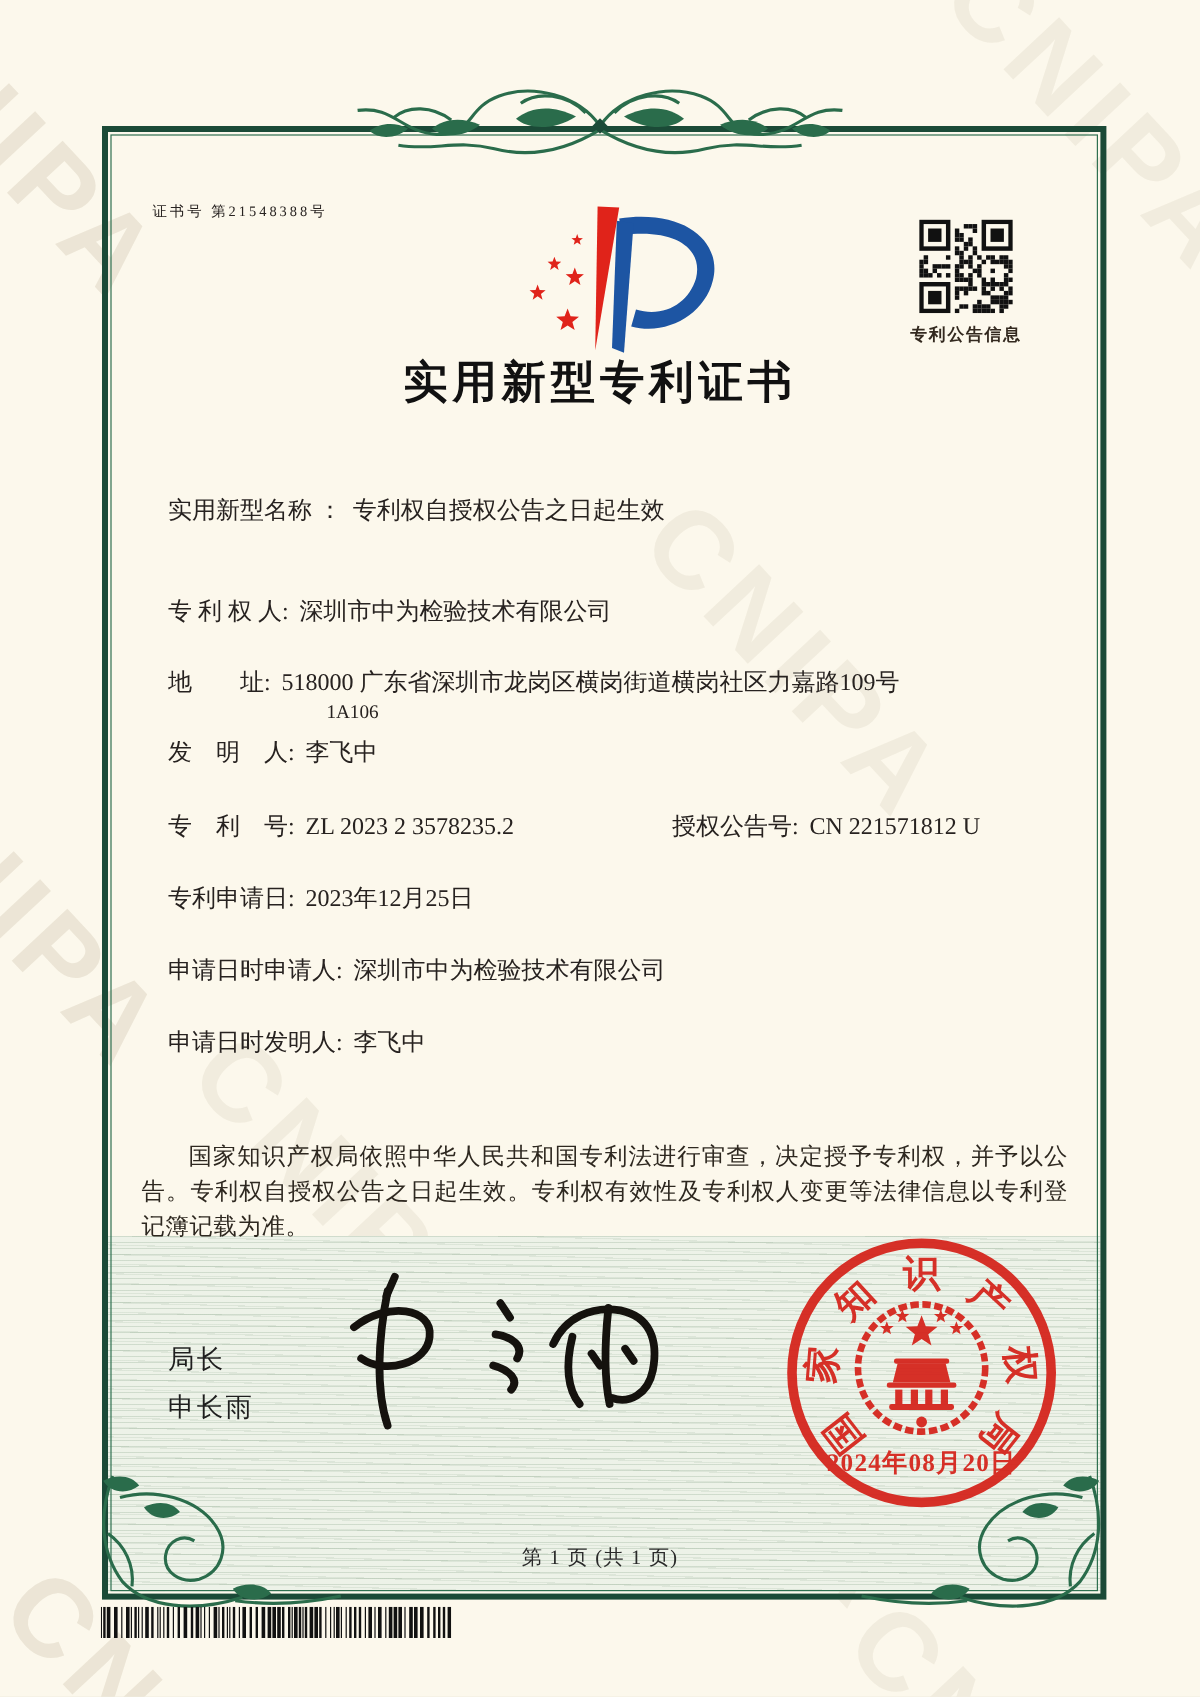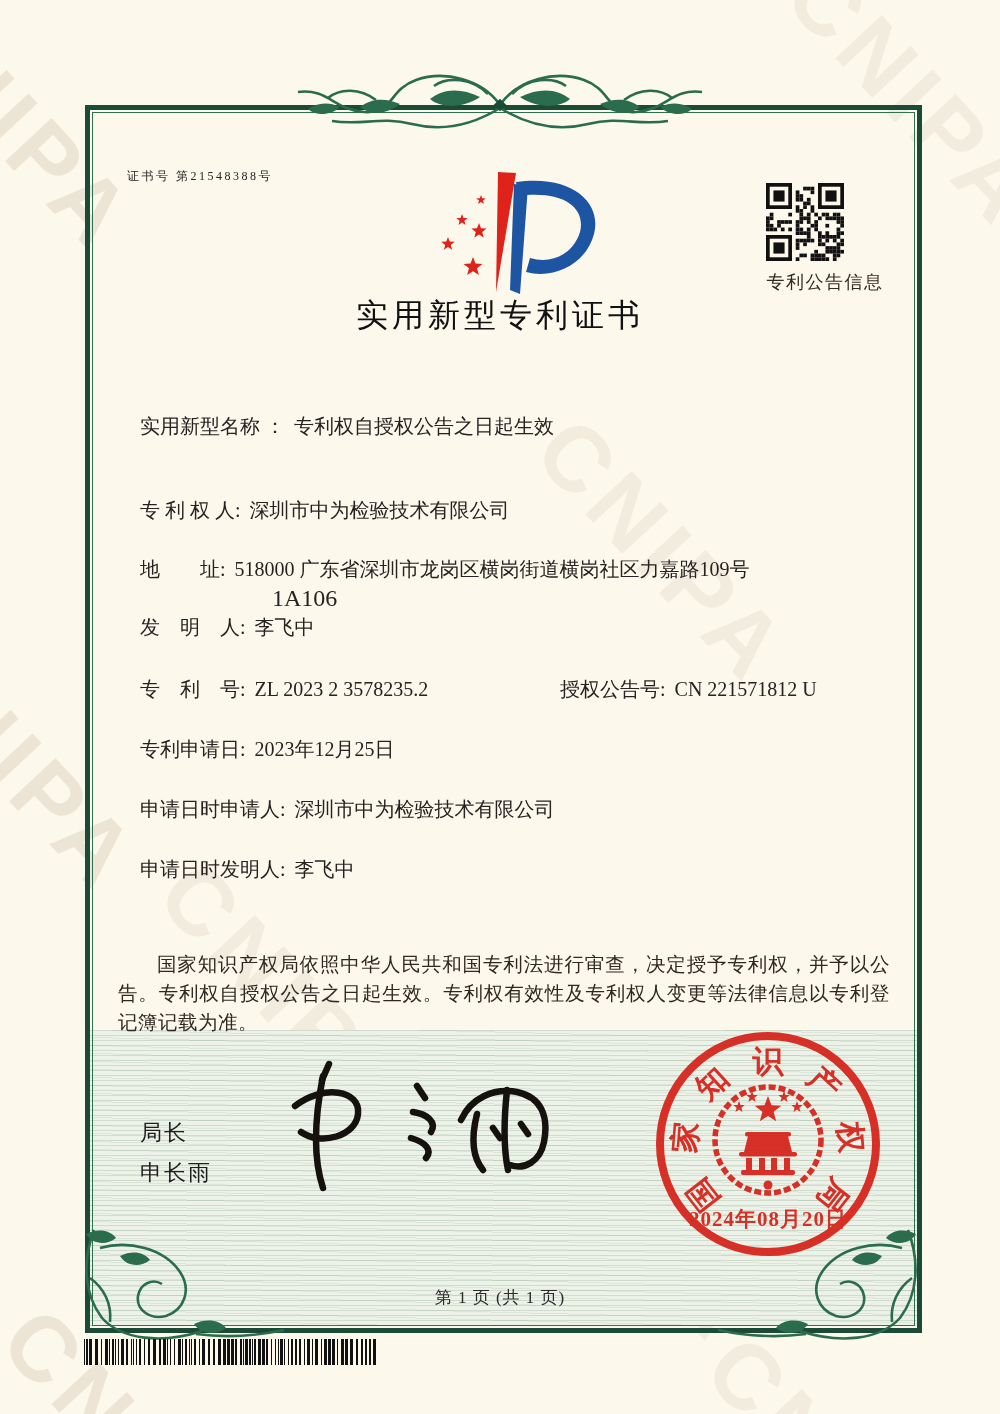--- a/index.html
+++ b/index.html
@@ -31,36 +31,36 @@
   .orn-corner{position:absolute; width:230px; height:120px;}
   .orn-bl{left:76px; top:1226px;}
   .orn-br{left:696px; top:1226px; transform:scaleX(-1);}
   
   .cert-no{
     position:absolute; left:127px; top:168px; font-size:12px; letter-spacing:2.5px;
   }
   .logo{position:absolute; left:424px; top:168px; width:186px; height:134px;}
   .qr{position:absolute; left:766px; top:183px; width:78px; height:78px;}
   .qr-caption{
-    position:absolute; left:749px; top:270px; width:152px; text-align:center;
-    font-size:18px; letter-spacing:1.5px; color:#33291f; font-weight:normal;
+    position:absolute; left:729px; top:270px; width:152px; text-align:center;
+    font-size:14px; letter-spacing:1.5px; color:#33291f; font-weight:bold;
   }
   .title{
     position:absolute; left:0; top:294px; width:100%; text-align:center;
-    font-size:32px; font-weight:normal; letter-spacing:4px; color:#111;
+    font-size:37px; font-weight:bold; letter-spacing:4px; color:#111;
   }
   
   .fieldrow{position:absolute; left:140px; font-size:20px; line-height:27px; white-space:nowrap;}
   .flabel{white-space:pre;margin-top:34px;}
   .fvalue{margin-left:9px;}
   .col2{position:absolute; left:420px; top:0;}
   .r-name{top:413px;}
   .r-patentee{top:497px;}
   .r-address{top:556px;}
-  .r-address2{position:absolute; left:272px; top:585px; font-size:24px;}
+  .r-address2{position:absolute; left:272px; top:585px; font-size:16px;}
   .r-inventor{top:614px;}
   .r-patno{top:676px; width:780px;}
   .r-dates{top:736px; width:780px;}
   .r-app-filing{top:796px;}
   .r-inv-filing{top:856px;}
   
   .statement{
     position:absolute; left:118px; top:950px; width:772px;
     font-size:19.5px; line-height:29px; text-indent:2em;
     text-align:justify; letter-spacing:0.5px; color:#2e2820;

